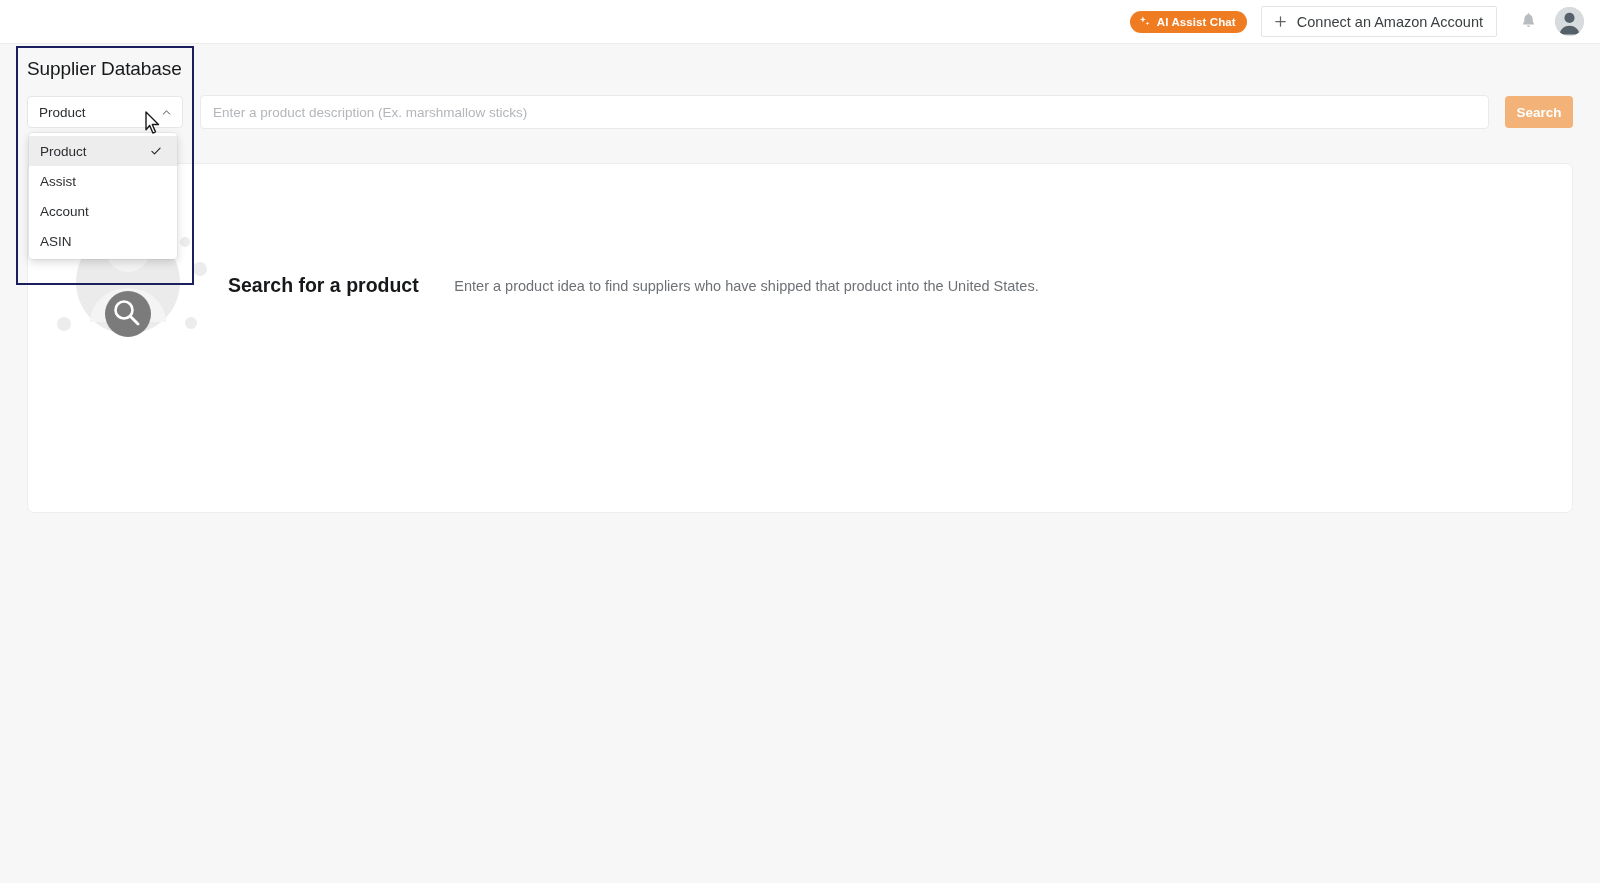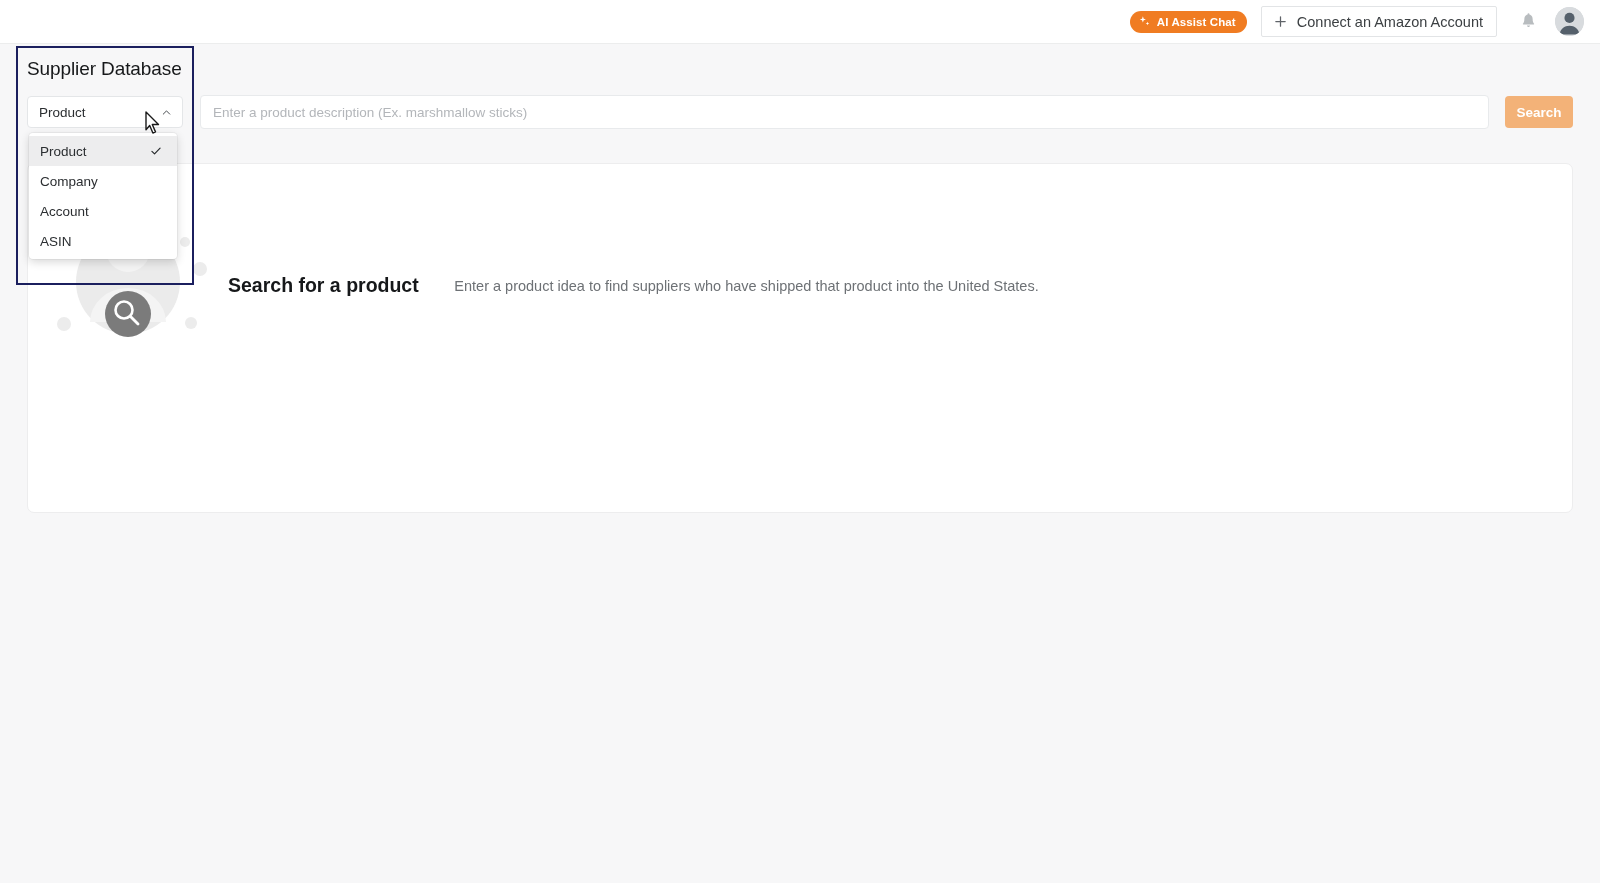--- a/index.html
+++ b/index.html
@@ -252,21 +252,21 @@
   </div>
 
   <div class="dropdown">
     <div class="dd-item selected">
       <span>Product</span>
       <svg class="check" viewBox="0 0 24 24">
         <path d="M5 12.5l4.5 4.5L19 7" fill="none" stroke="#26292c" stroke-width="2" stroke-linecap="round" stroke-linejoin="round"></path>
       </svg>
     </div>
     <div class="dd-item">
-      <span>Company</span>
+      <span>Assist</span>
     </div>
     <div class="dd-item">
       <span>Account</span>
     </div>
     <div class="dd-item">
       <span>ASIN</span>
     </div>
   </div>
 
   <div class="focus-ring"></div>

